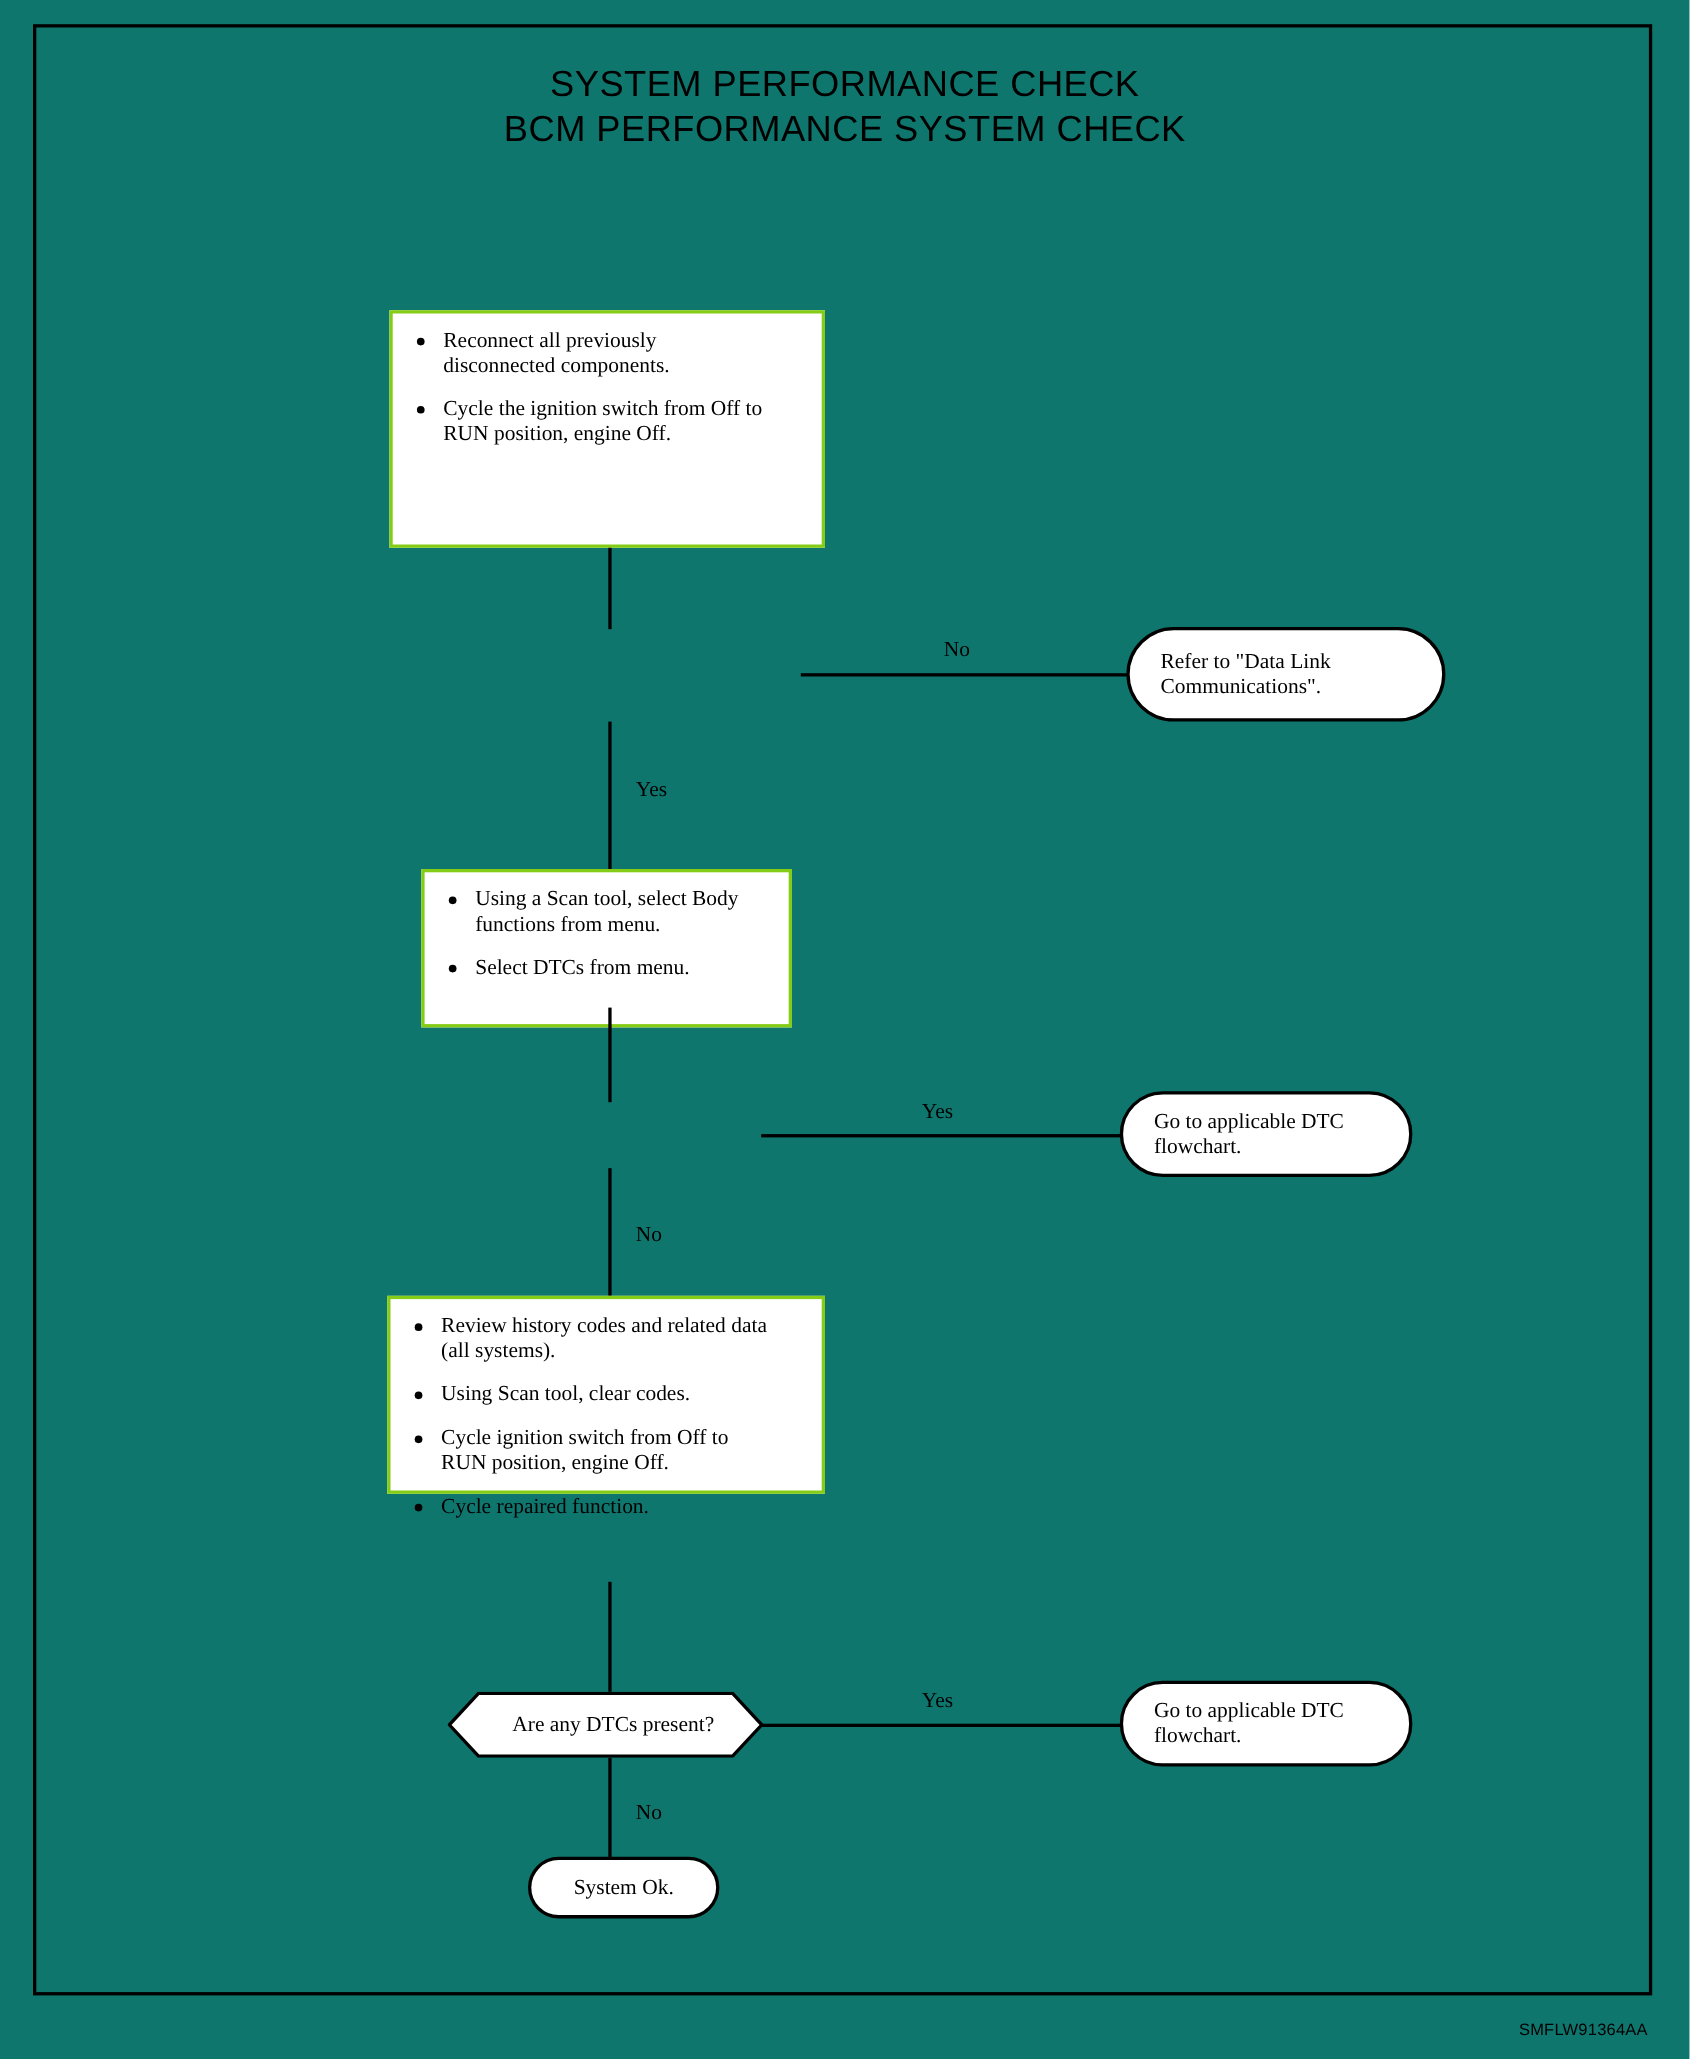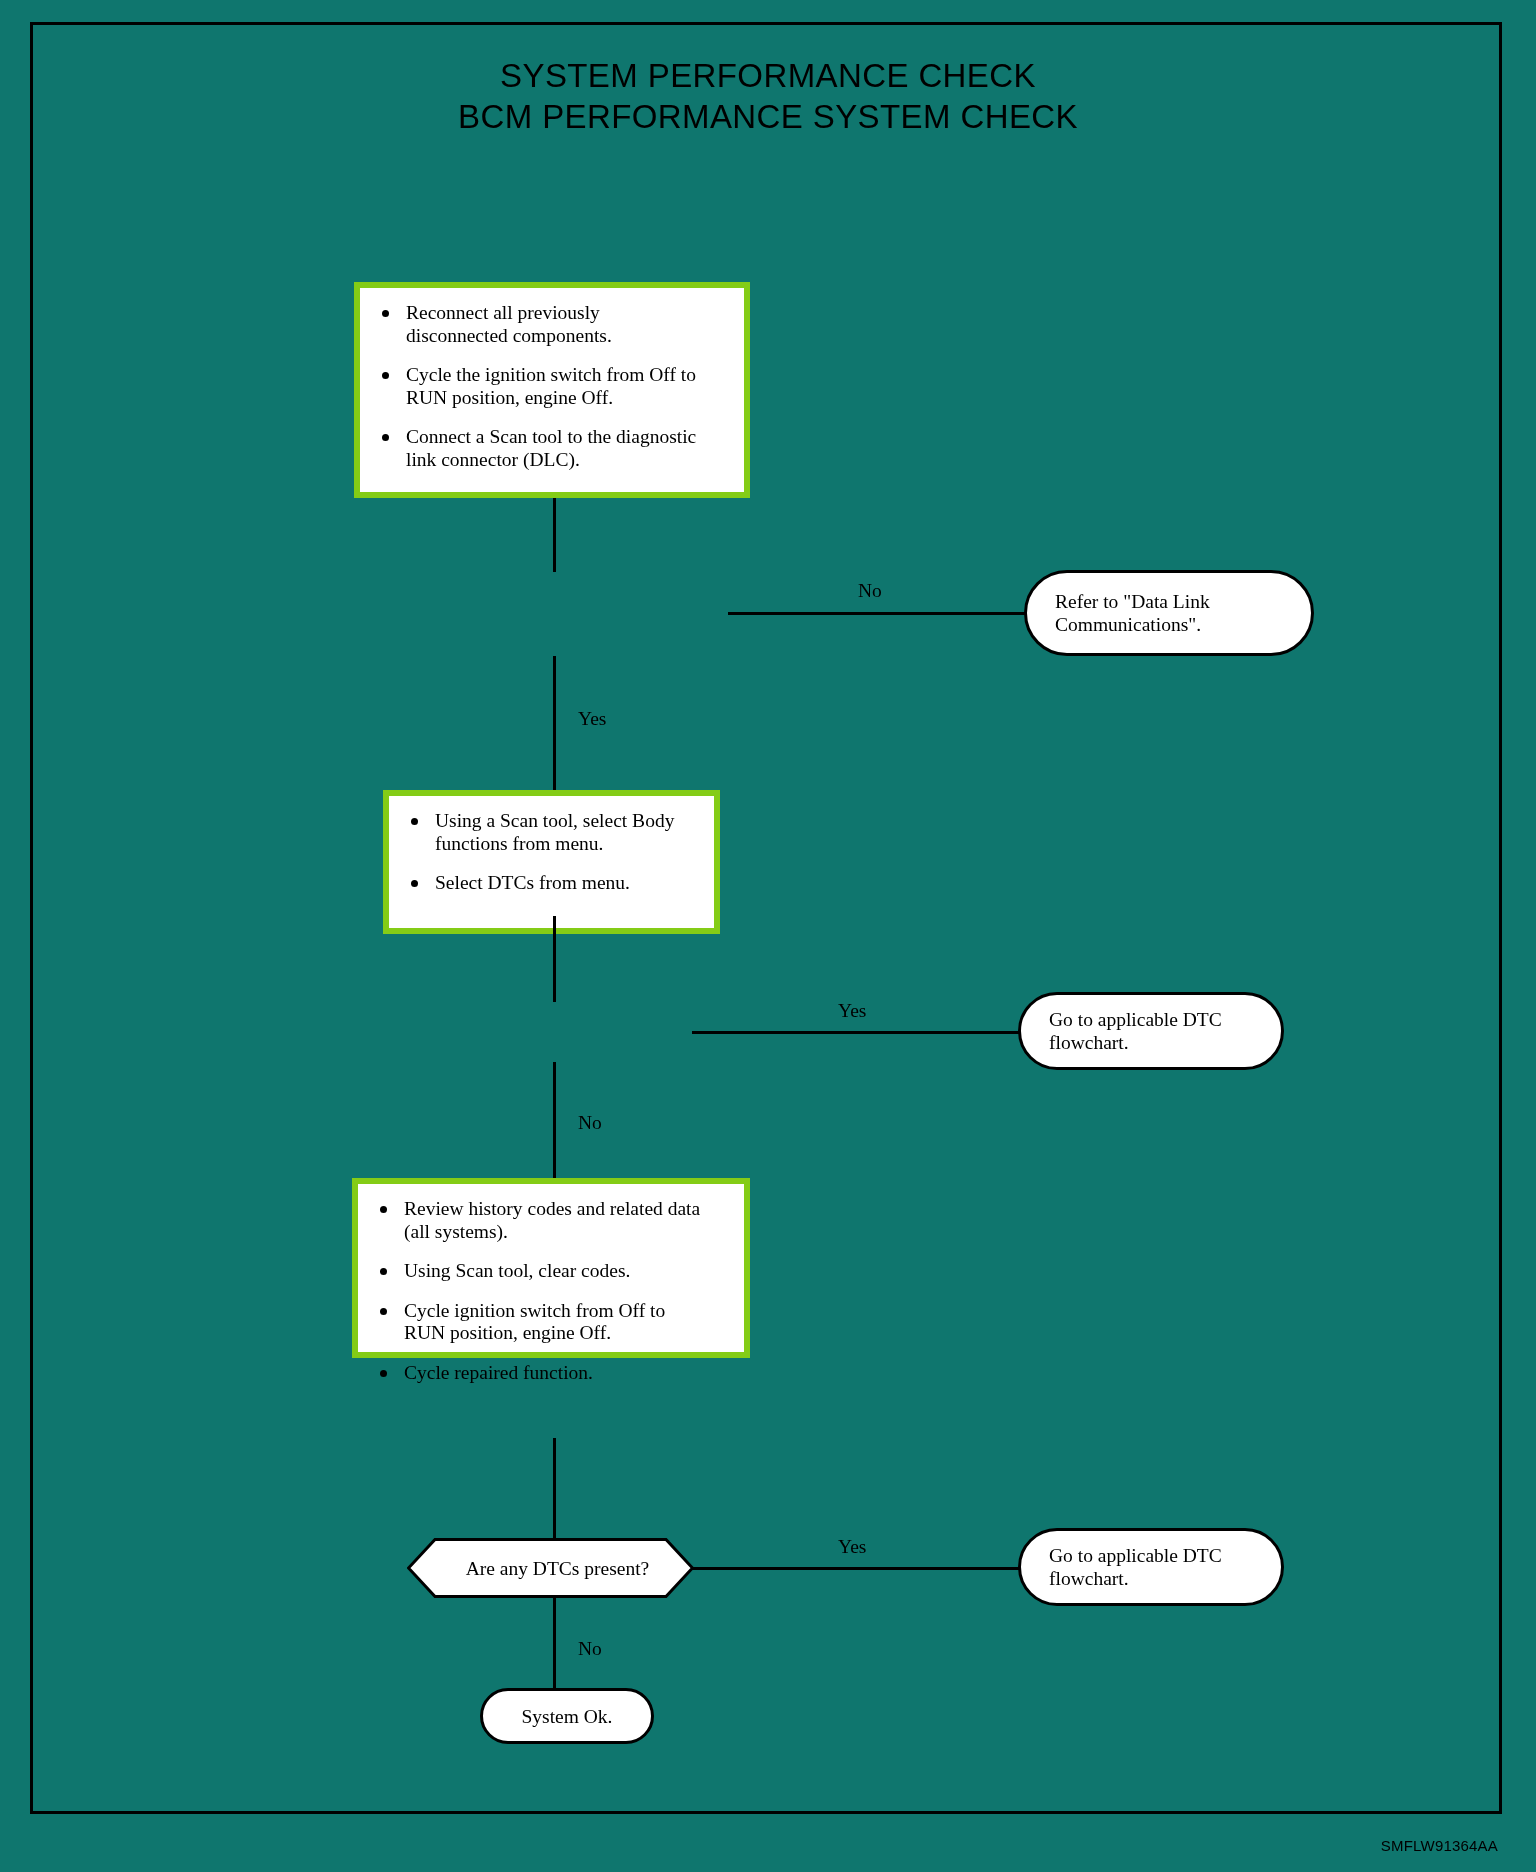--- a/index.html
+++ b/index.html
@@ -53,21 +53,21 @@
   }
   .hline {
     position: absolute;
     height: 3px;
     background: #000;
   }
 
   
   .process-box {
     position: absolute;
-    border: 6px solid #84cc16;
+    border: 3px solid #84cc16;
     background: #fff;
     box-sizing: border-box;
     padding: 14px 14px 14px 12px;
   }
   .bullet-list {
     list-style: none;
     margin: 0;
     padding: 0;
   }
   .bullet-item {
@@ -174,24 +174,20 @@
 
   <div class="process-box" style="left:354px; top:282px; width:396px; height:216px;">
     <ul class="bullet-list">
       <li class="bullet-item">
         <span class="bl">Reconnect all previously</span><br>
         <span class="bl">disconnected components.</span>
       </li>
       <li class="bullet-item">
         <span class="bl">Cycle the ignition switch from Off to</span><br>
         <span class="bl">RUN position, engine Off.</span>
-      </li>
-      <li class="bullet-item">
-        <span class="bl">Connect a Scan tool to the diagnostic</span><br>
-        <span class="bl">link connector (DLC).</span>
       </li>
     </ul>
   </div>
 
   <div class="vline" style="left:553px; top:498px; height:74px;"></div>
 
 
   <div class="hline" style="left:728px; top:612px; width:298px;"></div>
   <div class="branch-label" style="left:858px; top:580px;">No</div>
 

